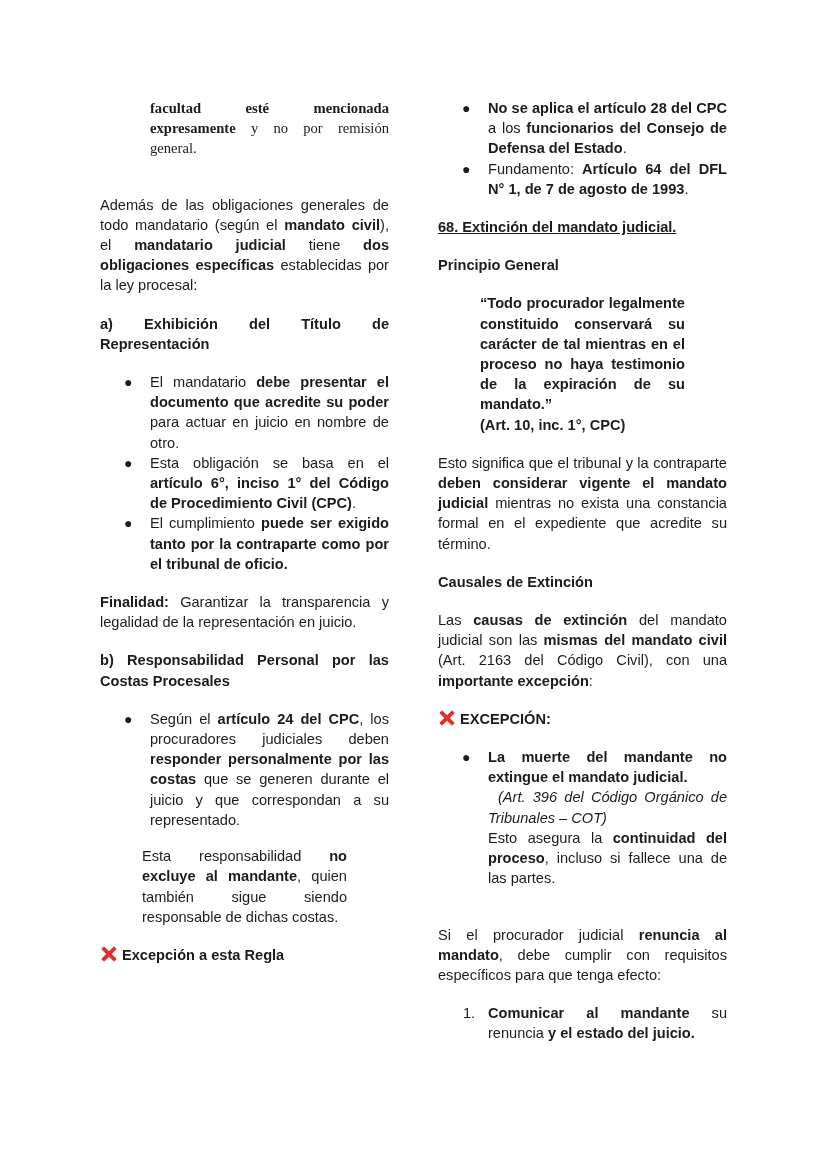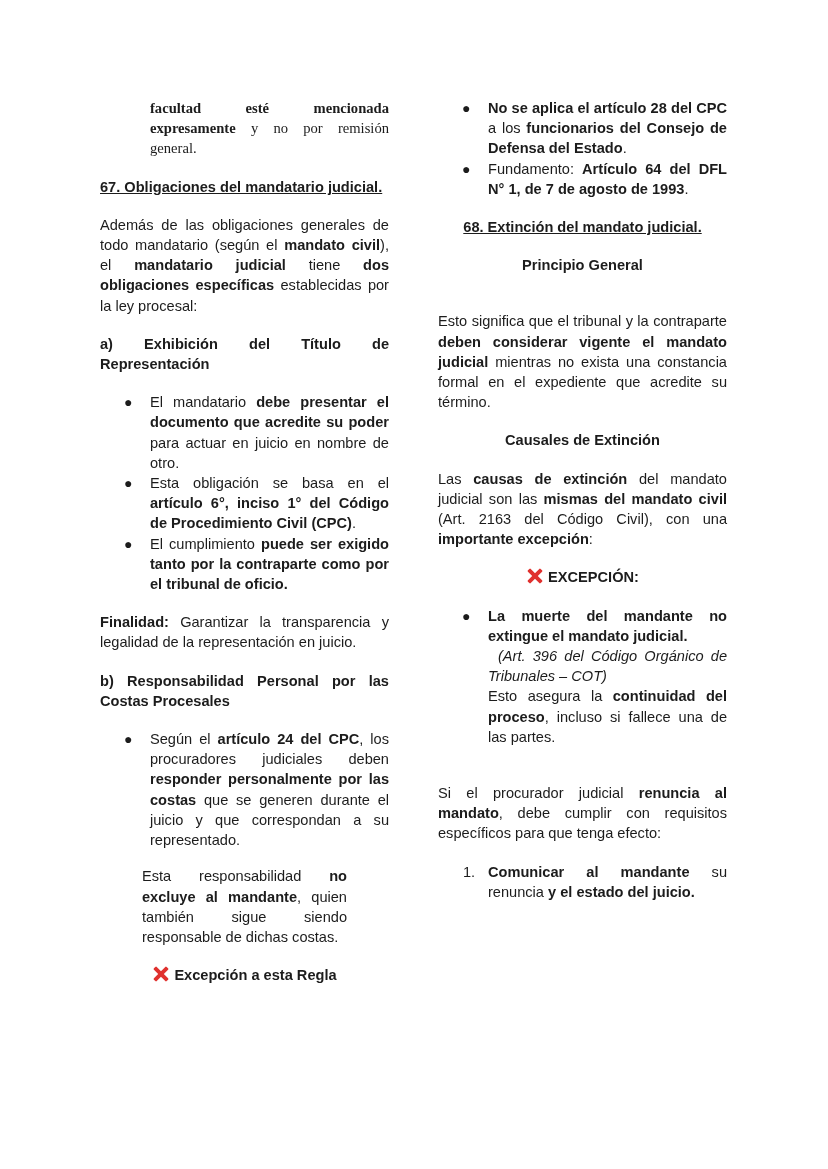--- a/index.html
+++ b/index.html
@@ -25,31 +25,30 @@
   .ind-num li { padding-left: 50px; }
   .ind-num li .num { position: absolute; left: 25px; top: 0; }
   .indent-para { padding-left: 42px; padding-right: 42px; }
   .quote { padding-left: 42px; padding-right: 42px; font-weight: bold; }
   .xicon { display: inline-block; width: 18px; height: 18px; position: relative; vertical-align: -3px; margin-right: 4px; }
   .xicon::before, .xicon::after {
     content: ""; position: absolute; left: 7px; top: 0; width: 4px; height: 18px; background: #e0312e; border-radius: 1px;
   }
   .xicon::before { transform: rotate(45deg); }
   .xicon::after { transform: rotate(-45deg); }
-  .last-left { text-align: center; }
+  .last-left { text-align: left; }
 </style>
 </head>
 <body>
 
 <div class="col col-left">
 
   <p class="ind1"><b>facultad esté mencionada expresamente</b><span> y no por remisión general.</span></p>
 
   <div class="gap"></div>
-  <p class="u">67. Obligaciones del mandatario judicial.</p>
 
   <div class="gap"></div>
   <p><span>Además de las obligaciones generales de todo mandatario (según el </span><b>mandato civil</b><span>), el </span><b>mandatario judicial</b><span> tiene </span><b>dos obligaciones específicas</b><span> establecidas por la ley procesal:</span></p>
 
   <div class="gap"></div>
   <p><b>a) Exhibición del Título de Representación</b></p>
 
   <div class="gap"></div>
   <ul class="ind-bul">
     <li><span class="bullet">●</span><span>El mandatario </span><b>debe presentar el documento que acredite su poder</b><span> para actuar en juicio en nombre de otro.</span></li>
@@ -82,20 +81,21 @@
     <li><span class="bullet">●</span><span>Fundamento: </span><b>Artículo 64 del DFL N° 1, de 7 de agosto de 1993</b><span>.</span></li>
   </ul>
 
   <div class="gap"></div>
   <p class="u last-left">68. Extinción del mandato judicial.</p>
 
   <div class="gap"></div>
   <p class="last-left"><b>Principio General</b></p>
 
   <div class="gap"></div>
+  <p class="quote"><span>“Todo procurador legalmente constituido conservará su carácter de tal mientras en el proceso no haya testimonio de la expiración de su mandato.”</span><br><span> (Art. 10, inc. 1°, CPC)</span></p>
 
   <div class="gap"></div>
   <p><span>Esto significa que el tribunal y la contraparte </span><b>deben considerar vigente el mandato judicial</b><span> mientras no exista una constancia formal en el expediente que acredite su término.</span></p>
 
   <div class="gap"></div>
   <p class="last-left"><b>Causales de Extinción</b></p>
 
   <div class="gap"></div>
   <p><span>Las </span><b>causas de extinción</b><span> del mandato judicial son las </span><b>mismas del mandato civil</b><span> (Art. 2163 del Código Civil), con una </span><b>importante excepción</b><span>:</span></p>
 

